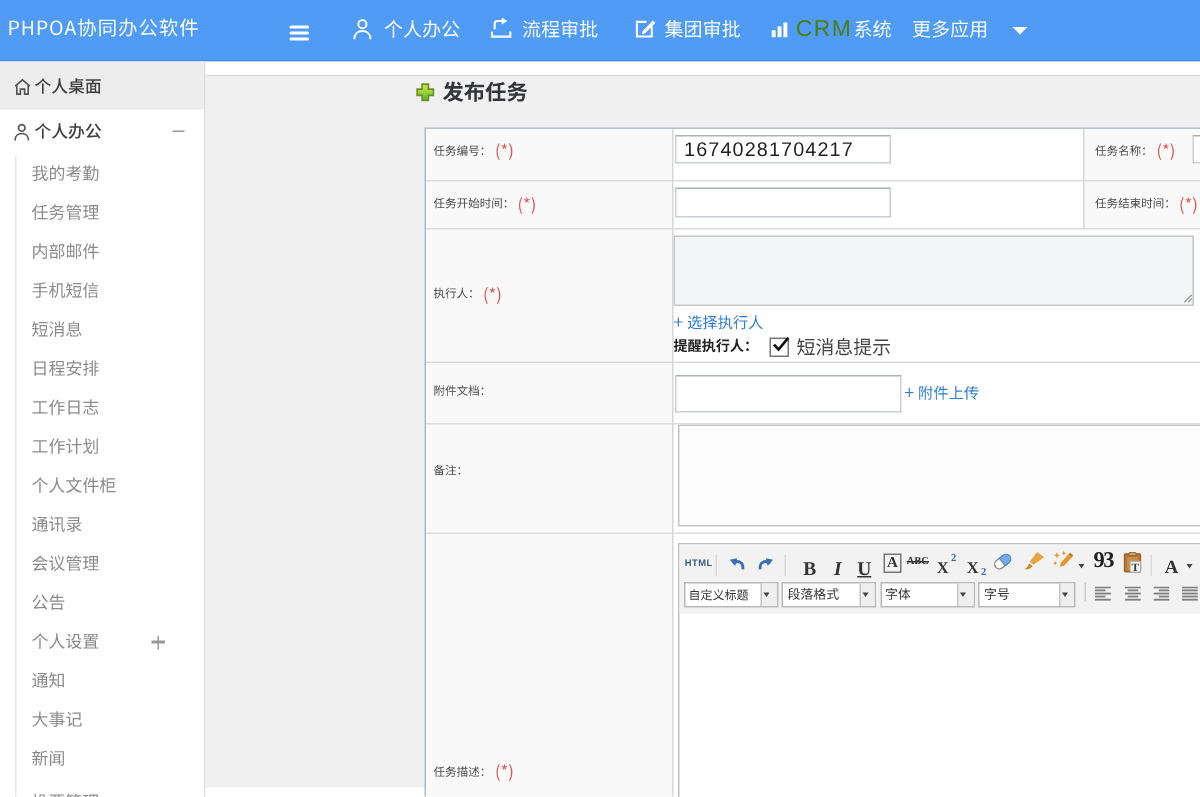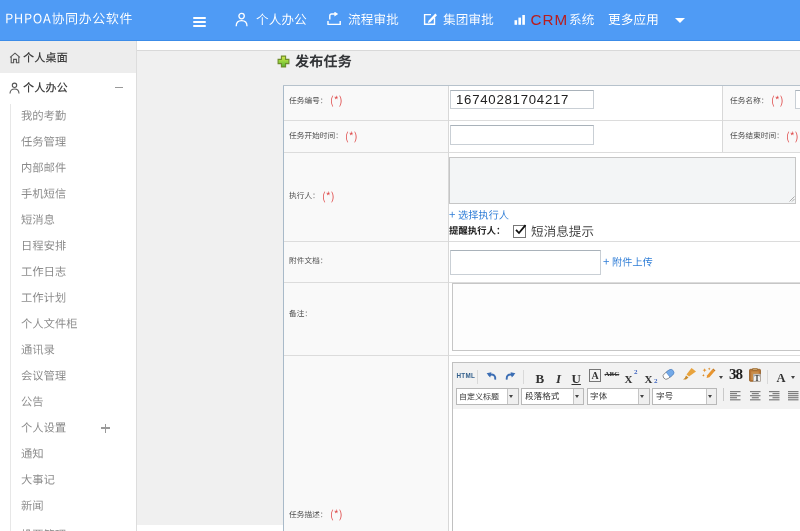--- a/index.html
+++ b/index.html
@@ -39,21 +39,21 @@
 <svg style="position:absolute;left:443px;top:11.5px;overflow:visible" width="51" height="16" viewBox="0 0 51 16">
     <g transform="translate(0 12.1)">
       <path d="M5.8 -3.7V-2.9H0.7V-2.1H5C3.8 -1.1 1.9 -0.3 0.4 0.1C0.6 0.3 0.9 0.6 1 0.9C2.6 0.4 4.5 -0.6 5.8 -1.7V1H6.8V-1.8C8.1 -0.7 10 0.3 11.7 0.8C11.8 0.5 12.1 0.2 12.3 -0C10.7 -0.4 8.9 -1.2 7.7 -2.1H12V-2.9H6.8V-3.7ZM6.2 -7V-6.2H3.1V-7ZM5.9 -10.5C6.1 -10.1 6.3 -9.7 6.5 -9.3H3.6C3.9 -9.7 4.1 -10.1 4.4 -10.5L3.4 -10.7C2.8 -9.6 1.8 -8.2 0.4 -7.1C0.6 -7 0.9 -6.7 1.1 -6.5C1.5 -6.8 1.8 -7.2 2.2 -7.5V-3.4H3.1V-3.8H11.7V-4.6H7.1V-5.5H10.8V-6.2H7.1V-7H10.7V-7.7H7.1V-8.5H11.3V-9.3H7.5C7.3 -9.7 7.1 -10.3 6.8 -10.7ZM6.2 -7.7H3.1V-8.5H6.2ZM6.2 -5.5V-4.6H3.1V-5.5Z M13.8 -10.1V1H14.7V0.5H23.3V1H24.3V-10.1ZM14.7 -0.4V-9.2H23.3V-0.4ZM19.7 -8.7V-7.1H15.6V-6.2H19.4C18.4 -4.8 16.8 -3.6 15.4 -2.8C15.6 -2.6 15.9 -2.3 16 -2.1C17.3 -2.9 18.6 -3.9 19.7 -5.1V-2.2C19.7 -2 19.6 -2 19.5 -2C19.3 -2 18.8 -2 18.2 -2C18.3 -1.7 18.5 -1.4 18.5 -1.1C19.3 -1.1 19.8 -1.1 20.2 -1.3C20.5 -1.4 20.6 -1.7 20.6 -2.2V-6.2H22.6V-7.1H20.6V-8.7Z M30.8 -10.5C31.1 -10.1 31.3 -9.7 31.4 -9.3H26.5V-7.2H27.4V-8.4H36.1V-7.2H37V-9.3H32.3L32.5 -9.4C32.4 -9.7 32.1 -10.3 31.8 -10.8ZM28.2 -3.7H31.2V-2.2H28.2ZM28.2 -4.5V-5.9H31.2V-4.5ZM35.3 -3.7V-2.2H32.2V-3.7ZM35.3 -4.5H32.2V-5.9H35.3ZM31.2 -8V-6.7H27.2V-0.7H28.2V-1.4H31.2V1H32.2V-1.4H35.3V-0.7H36.3V-6.7H32.2V-8Z M40.4 -10.7V-8.1H38.7V-7.2H40.4V-4.4C39.7 -4.3 39.1 -4.1 38.5 -3.9L38.8 -3L40.4 -3.5V-0.2C40.4 -0 40.4 0 40.2 0.1C40 0.1 39.5 0.1 38.9 0C39 0.3 39.1 0.7 39.2 0.9C40 0.9 40.6 0.9 40.9 0.7C41.2 0.6 41.4 0.3 41.4 -0.2V-3.8L42.9 -4.3L42.8 -5.1L41.4 -4.7V-7.2H42.8V-8.1H41.4V-10.7ZM43.4 0.8C43.6 0.6 43.9 0.4 46.2 -0.6C46.1 -0.8 46 -1.2 46 -1.5L44.3 -0.8V-5.7H46.1V-6.6H44.3V-10.5H43.4V-1C43.4 -0.4 43.1 -0.2 42.9 -0C43.1 0.2 43.3 0.6 43.4 0.8ZM49.4 -7.7C48.9 -7.2 48.2 -6.6 47.5 -6.1V-10.5H46.6V-0.8C46.6 0.4 46.9 0.7 47.8 0.7C48 0.7 48.9 0.7 49.1 0.7C50 0.7 50.2 0.1 50.3 -1.6C50 -1.6 49.7 -1.8 49.4 -2C49.4 -0.6 49.3 -0.2 49.1 -0.2C48.9 -0.2 48.1 -0.2 47.9 -0.2C47.6 -0.2 47.5 -0.3 47.5 -0.8V-5.1C48.3 -5.6 49.3 -6.4 50.1 -7.1Z" fill="#fff"></path>
     </g>
   </svg>
 <svg style="position:absolute;left:512.5px;top:12px" width="15" height="16" viewBox="0 0 15 16">
 <rect x="1.5" y="8.2" width="2.6" height="4.6" fill="#fff"></rect>
 <rect x="5.4" y="5.6" width="2.6" height="7.2" fill="#fff"></rect>
 <rect x="9.3" y="3.0" width="2.6" height="9.8" fill="#fff"></rect>
 </svg>
-<div style="position:absolute;left:530.5px;top:11.6px;font:normal 15.2px 'Liberation Sans',sans-serif;color:#b91c1c;letter-spacing:1.0px;line-height:1">CRM</div>
+<div style="position:absolute;left:530.5px;top:11.6px;font:normal 15.2px 'Liberation Sans',sans-serif;color:#4d7c0f;letter-spacing:1.0px;line-height:1">CRM</div>
 <svg style="position:absolute;left:568.5px;top:11.5px;overflow:visible" width="25" height="16" viewBox="0 0 25 16">
     <g transform="translate(0 12.1)">
       <path d="M3.6 -2.8C3 -1.9 1.9 -1 0.9 -0.4C1.1 -0.2 1.5 0.1 1.7 0.3C2.7 -0.4 3.8 -1.5 4.6 -2.5ZM8.1 -2.4C9.1 -1.6 10.4 -0.4 11.1 0.3L11.9 -0.3C11.2 -1 9.9 -2.1 8.8 -2.9ZM8.4 -5.6C8.8 -5.3 9.1 -5 9.5 -4.6L3.9 -4.2C5.8 -5.2 7.7 -6.3 9.6 -7.8L8.9 -8.4C8.2 -7.9 7.5 -7.4 6.9 -6.9L3.7 -6.7C4.7 -7.4 5.6 -8.2 6.4 -9.1C8.1 -9.3 9.7 -9.5 10.9 -9.8L10.2 -10.6C8.1 -10.1 4.4 -9.7 1.4 -9.6C1.5 -9.3 1.6 -9 1.6 -8.7C2.7 -8.8 3.9 -8.9 5.1 -9C4.3 -8.1 3.3 -7.3 3 -7.1C2.6 -6.8 2.3 -6.7 2.1 -6.6C2.2 -6.4 2.3 -6 2.3 -5.8C2.6 -5.9 3 -5.9 5.6 -6.1C4.5 -5.4 3.6 -4.9 3.1 -4.7C2.3 -4.3 1.8 -4.1 1.3 -4C1.5 -3.7 1.6 -3.3 1.6 -3.1C2 -3.3 2.5 -3.3 6 -3.6V-0.3C6 -0.1 5.9 -0.1 5.7 -0.1C5.5 -0 4.8 -0 4.1 -0.1C4.2 0.2 4.4 0.6 4.4 0.9C5.4 0.9 6 0.9 6.4 0.7C6.8 0.6 6.9 0.3 6.9 -0.2V-3.7L10.1 -3.9C10.5 -3.5 10.8 -3.1 11 -2.7L11.8 -3.2C11.2 -4 10.1 -5.1 9.2 -6Z M21.6 -4.5V-0.5C21.6 0.5 21.8 0.8 22.7 0.8C22.8 0.8 23.6 0.8 23.8 0.8C24.6 0.8 24.8 0.3 24.9 -1.4C24.6 -1.5 24.2 -1.7 24.1 -1.8C24 -0.3 24 -0.1 23.7 -0.1C23.5 -0.1 22.9 -0.1 22.8 -0.1C22.5 -0.1 22.5 -0.1 22.5 -0.5V-4.5ZM19.2 -4.4C19.1 -1.9 18.8 -0.6 16.7 0.2C16.9 0.4 17.2 0.7 17.3 1C19.6 0 20 -1.6 20.1 -4.4ZM13.2 -0.7 13.4 0.3C14.6 -0.1 16.1 -0.6 17.5 -1L17.4 -1.9C15.8 -1.4 14.3 -0.9 13.2 -0.7ZM20.3 -10.5C20.5 -9.9 20.8 -9.3 20.9 -8.8H17.9V-8H20.2C19.6 -7.2 18.7 -6 18.4 -5.7C18.2 -5.5 17.9 -5.4 17.6 -5.3C17.7 -5.1 17.9 -4.7 17.9 -4.4C18.3 -4.6 18.8 -4.6 23.4 -5.1C23.6 -4.7 23.8 -4.4 24 -4.1L24.8 -4.6C24.4 -5.3 23.5 -6.5 22.9 -7.4L22.1 -7C22.4 -6.7 22.7 -6.2 22.9 -5.8L19.5 -5.5C20 -6.2 20.8 -7.2 21.3 -8H24.7V-8.8H21.1L21.9 -9.1C21.7 -9.5 21.4 -10.2 21.1 -10.7ZM13.5 -5.4C13.7 -5.5 13.9 -5.5 15.5 -5.7C14.9 -4.9 14.4 -4.3 14.2 -4.1C13.8 -3.6 13.5 -3.3 13.2 -3.2C13.3 -3 13.5 -2.5 13.5 -2.3C13.8 -2.5 14.2 -2.6 17.4 -3.3C17.4 -3.5 17.3 -3.9 17.4 -4.1L15 -3.7C15.9 -4.8 16.9 -6.1 17.7 -7.5L16.8 -8C16.6 -7.6 16.3 -7.1 16 -6.6L14.5 -6.5C15.3 -7.6 16.1 -8.9 16.6 -10.3L15.7 -10.7C15.1 -9.2 14.2 -7.5 13.9 -7.1C13.6 -6.7 13.3 -6.4 13.1 -6.3C13.2 -6.1 13.4 -5.6 13.5 -5.4Z" fill="#fff"></path>
     </g>
   </svg>
 <svg style="position:absolute;left:607.5px;top:11.5px;overflow:visible" width="51" height="16" viewBox="0 0 51 16">
     <g transform="translate(0 12.1)">
       <path d="M3.2 -3 2.4 -2.7C2.8 -2 3.4 -1.4 4 -0.9C3.2 -0.5 2.1 -0.1 0.6 0.2C0.8 0.4 1.1 0.8 1.2 1C2.8 0.7 4 0.2 4.9 -0.4C6.6 0.6 8.9 0.9 11.9 1C12 0.7 12.1 0.3 12.3 0C9.5 -0 7.3 -0.2 5.6 -1C6.3 -1.6 6.6 -2.3 6.8 -3.1H11.1V-8.1H6.9V-9.1H11.9V-10H0.8V-9.1H5.9V-8.1H2V-3.1H5.8C5.6 -2.5 5.3 -2 4.7 -1.4C4.1 -1.9 3.6 -2.4 3.2 -3ZM2.9 -5.2H5.9V-4.7C5.9 -4.4 5.9 -4.2 5.9 -3.9H2.9ZM6.9 -3.9C6.9 -4.2 6.9 -4.4 6.9 -4.7V-5.2H10.1V-3.9ZM2.9 -7.3H5.9V-6H2.9ZM6.9 -7.3H10.1V-6H6.9Z M18.5 -10.7C17.7 -9.6 16.2 -8.4 14.1 -7.5C14.3 -7.4 14.6 -7.1 14.8 -6.9C15.9 -7.4 16.9 -8 17.7 -8.7H21.3C20.7 -7.9 19.8 -7.2 18.8 -6.7C18.4 -7 17.7 -7.5 17.2 -7.8L16.5 -7.3C17 -7 17.6 -6.6 18 -6.2C16.6 -5.5 15.1 -5.1 13.7 -4.8C13.9 -4.6 14.1 -4.2 14.1 -4C17.5 -4.7 21.2 -6.4 22.8 -9.2L22.2 -9.6L22 -9.6H18.7C19 -9.9 19.3 -10.2 19.5 -10.5ZM20.6 -6.3C19.6 -5 17.8 -3.6 15.2 -2.7C15.4 -2.5 15.7 -2.2 15.8 -1.9C17.4 -2.6 18.8 -3.4 19.8 -4.2H23.3C22.6 -3.2 21.7 -2.4 20.6 -1.8C20.2 -2.2 19.6 -2.7 19 -3.1L18.3 -2.6C18.8 -2.2 19.3 -1.8 19.7 -1.3C18 -0.5 15.8 -0.1 13.7 0.1C13.8 0.4 14 0.8 14 1C18.6 0.5 22.9 -1 24.7 -4.7L24.1 -5.1L23.9 -5.1H20.8C21.1 -5.4 21.4 -5.7 21.6 -6Z M28.8 -6.2C29.3 -4.9 29.9 -3 30.1 -1.9L31 -2.2C30.7 -3.4 30.1 -5.2 29.6 -6.6ZM31.5 -6.9C31.9 -5.5 32.4 -3.7 32.6 -2.6L33.5 -2.8C33.3 -4 32.8 -5.8 32.4 -7.2ZM31.3 -10.5C31.6 -10.1 31.8 -9.5 32 -9H26.9V-5.6C26.9 -3.8 26.8 -1.2 25.9 0.6C26.1 0.7 26.5 0.9 26.7 1.1C27.7 -0.8 27.9 -3.6 27.9 -5.6V-8.1H37.4V-9H33.1C32.9 -9.5 32.6 -10.2 32.3 -10.8ZM28.1 -0.5V0.4H37.5V-0.5H34.1C35.3 -2.5 36.2 -4.8 36.8 -6.9L35.8 -7.3C35.3 -5.1 34.3 -2.5 33.1 -0.5Z M40 -9.8V-5.2C40 -3.4 39.9 -1.1 38.5 0.5C38.7 0.6 39.1 0.9 39.2 1.1C40.2 0 40.7 -1.5 40.8 -2.9H44V0.9H45V-2.9H48.4V-0.3C48.4 -0.1 48.3 0 48.1 0C47.8 0.1 47 0.1 46.1 0C46.2 0.3 46.4 0.7 46.4 0.9C47.6 1 48.3 0.9 48.8 0.8C49.2 0.6 49.4 0.3 49.4 -0.3V-9.8ZM41 -8.9H44V-6.8H41ZM48.4 -8.9V-6.8H45V-8.9ZM41 -5.9H44V-3.8H40.9C41 -4.3 41 -4.7 41 -5.2ZM48.4 -5.9V-3.8H45V-5.9Z" fill="#fff"></path>
     </g>
   </svg>
@@ -343,21 +343,21 @@
 <path d="M4 8.5 L6.5 10.5 L4 12.5 L1 12.5 Q3.5 11 4 8.5 Z" fill="#c98a28"></path>
   </svg>
 <svg style="position:absolute;left:702px;top:367px" width="14" height="14" viewBox="0 0 14 14">
 <path d="M5.2 8.2 L10.2 2.6 L12.4 4.6 L7.4 10.2 L4.6 10.9 Z" fill="#e8952e"></path>
 <path d="M10.2 2.6 L11.3 1.4 L13.5 3.4 L12.4 4.6 Z" fill="#c97a1e"></path>
 <path d="M2.6 1.2 L3.2 2.6 L4.6 3.2 L3.2 3.8 L2.6 5.2 L2 3.8 L0.6 3.2 L2 2.6 Z" fill="#e8952e"></path>
 <path d="M7.2 0.4 L7.6 1.4 L8.6 1.8 L7.6 2.2 L7.2 3.2 L6.8 2.2 L5.8 1.8 L6.8 1.4 Z" fill="#d4841e"></path>
 <path d="M1.4 7.0 L1.8 8.0 L2.8 8.4 L1.8 8.8 L1.4 9.8 L1.0 8.8 L0 8.4 L1.0 8.0 Z" fill="#d4841e"></path>
   </svg>
 <div style="position:absolute;left:719px;top:376px;width:0;height:0;border-left:2.8px solid transparent;border-right:2.8px solid transparent;border-top:3.2px solid #444"></div>
-<div style="position:absolute;left:729px;top:366.5px;font:bold 15px 'Liberation Serif',serif;color:#1d1d1d;line-height:1;letter-spacing:-1px">38</div>
+<div style="position:absolute;left:729px;top:366.5px;font:bold 15px 'Liberation Serif',serif;color:#1d1d1d;line-height:1;letter-spacing:-1px">93</div>
 <svg style="position:absolute;left:749px;top:368px" width="12" height="14" viewBox="0 0 12 14">
 <rect x="0.5" y="1.3" width="11" height="12" rx="1" fill="#b87333" stroke="#8f5a22" stroke-width="0.8"></rect>
 <rect x="3.6" y="0.3" width="4.8" height="2.2" rx="0.6" fill="#caa36a" stroke="#8f5a22" stroke-width="0.6"></rect>
 <rect x="2.2" y="3.4" width="7.6" height="8.6" fill="#c98d4a"></rect>
 <rect x="4.4" y="6.2" width="7" height="7.2" fill="#f2f2f2" stroke="#aaa" stroke-width="0.7"></rect>
 <text x="7.9" y="12.6" font-family="Liberation Serif" font-size="7.5" font-weight="bold" fill="#333" text-anchor="middle">T</text>
   </svg>
 <div style="position:absolute;left:766.5px;top:370px;width:1px;height:14px;background:#d9d9d9"></div>
 <div style="position:absolute;left:776.5px;top:371.5px;font:bold normal 12.5px 'Liberation Serif',serif;color:#333;line-height:1;">A</div>
 <div style="position:absolute;left:790.5px;top:376px;width:0;height:0;border-left:2.8px solid transparent;border-right:2.8px solid transparent;border-top:3.2px solid #444"></div>

